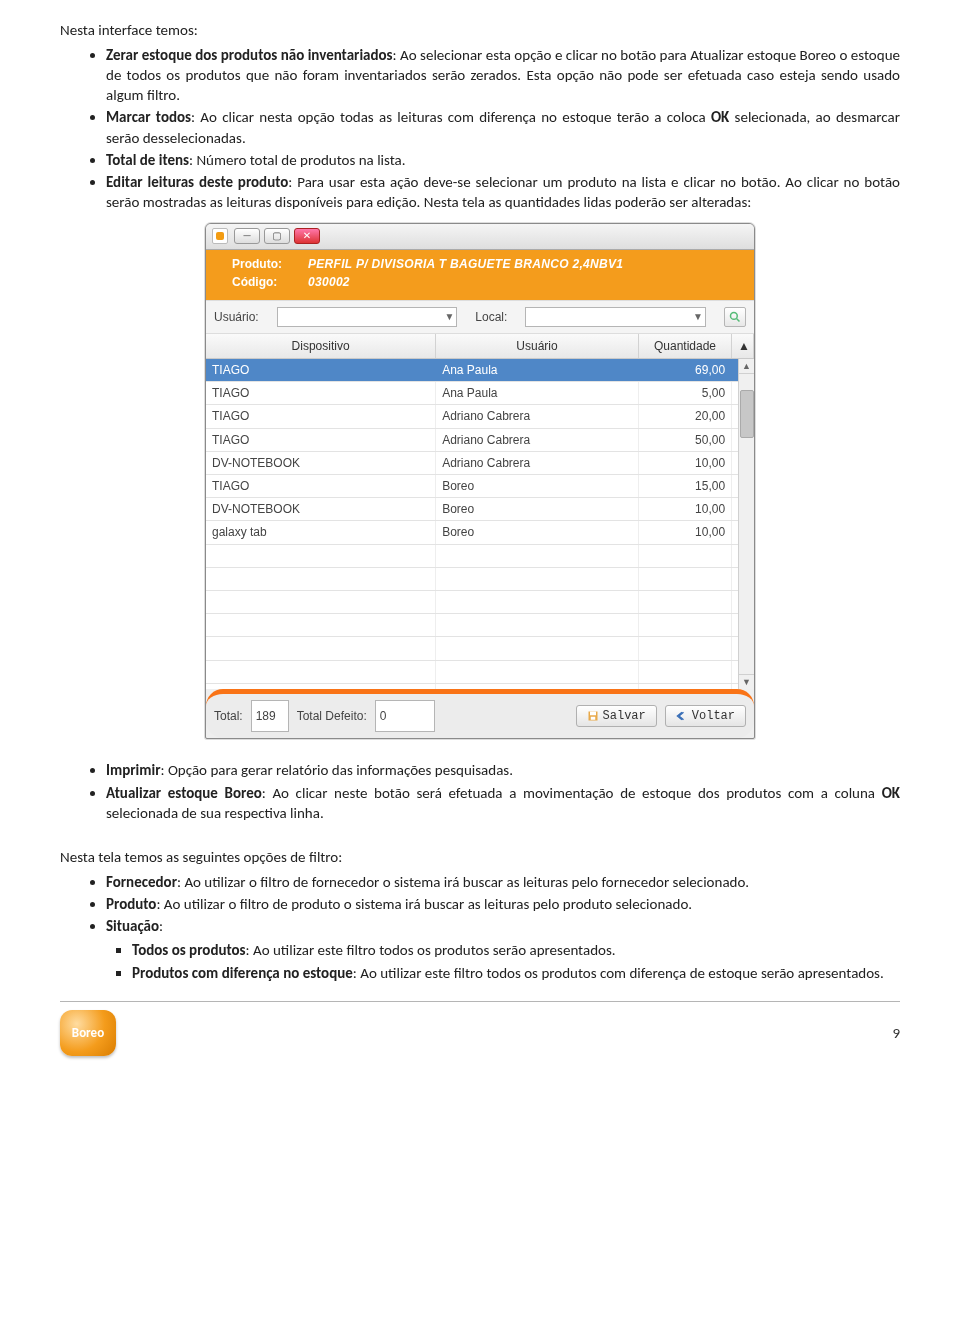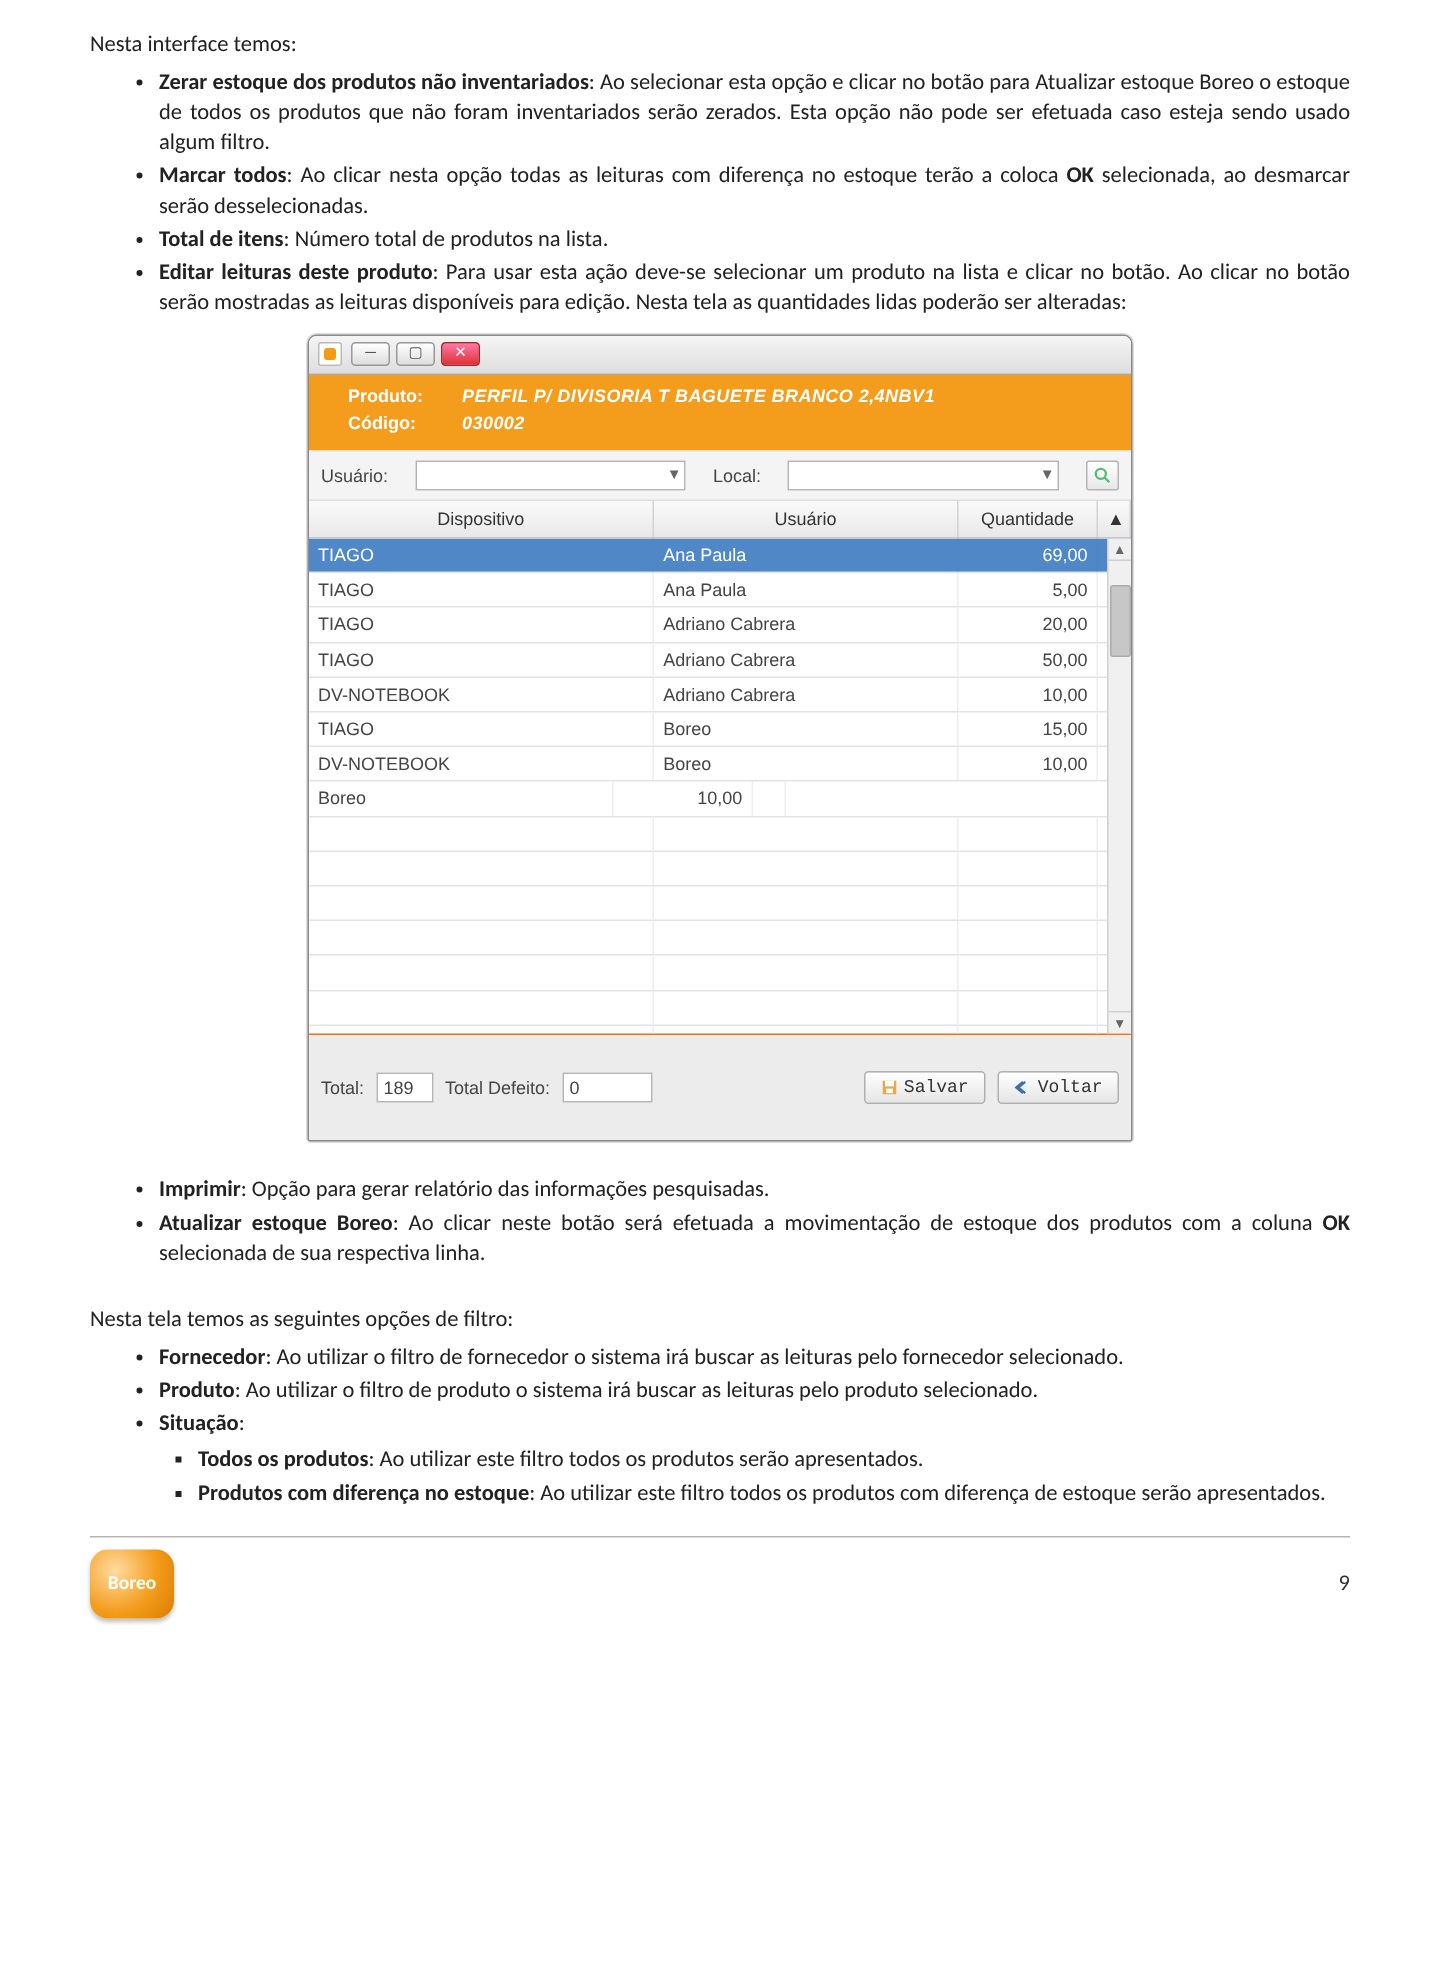--- a/index.html
+++ b/index.html
@@ -98,25 +98,25 @@
   .grow.sel { background:#4f87c7; color:#fff; }
   .grow.sel .c{border-right-color:#4f87c7;}
   .grid-scrollbar{
     position:absolute; right:0; top:0; bottom:0; width:16px;
     background:#f0f0f0;border-left:1px solid #d0d0d0;
   }
   .grid-scrollbar .thumb{background:#c7c7c7;border:1px solid #aaa;height:48px;width:14px;margin:16px auto 0;border-radius:2px;}
   .grid-scrollbar .arr{height:15px;display:flex;align-items:center;justify-content:center;font-size:9px;color:#666;border-bottom:1px solid #d0d0d0;}
   .grid-scrollbar .arr.bot{position:absolute;bottom:0;left:0;right:0;border-bottom:none;border-top:1px solid #d0d0d0;}
   .footerbar{
-    background:#ececec;border-top:1px solid #f97316;
-    display:flex;align-items:center;padding:24px 8px;gap:8px;
+    background:#ececec;border-top:5px solid #f97316;
+    display:flex;align-items:center;padding:6px 8px;gap:8px;border-radius:17px;
   }
   .footerbar .tfield{
-    background:#fff;border:1px solid #b5b5b5;height:20px;padding:0 4px;min-width:38px;display:inline-flex;align-items:center;
+    background:#fff;border:1px solid #b5b5b5;height:32px;padding:0 4px;min-width:38px;display:inline-flex;align-items:center;
   }
   .footerbar .spacer{flex:1;}
   .wbtn{
     border:1px solid #b0b0b0;background:linear-gradient(#fff,#e5e5e5);
     height:22px;padding:0 10px;display:inline-flex;align-items:center;gap:4px;
     border-radius:3px;color:#333;font-family:Liberation Mono, monospace;
   }
   .wbtn .ico{width:12px;height:12px;}
   hr.rule{border:none;border-top:1px solid #b5b5b5;margin:18px 0 8px;}
   .pagefoot{display:flex;align-items:center;justify-content:space-between;margin-top:6px;}
@@ -233,20 +233,21 @@
                 <div class="c c3">15,00</div>
                 <div class="c csort"></div>
               </div>
               <div class="grow">
                 <div class="c c1">DV-NOTEBOOK</div>
                 <div class="c c2">Boreo</div>
                 <div class="c c3">10,00</div>
                 <div class="c csort"></div>
               </div>
               <div class="grow">
+                <div class="c c1">galaxy tab</div>
                 <div class="c c2">Boreo</div>
                 <div class="c c3">10,00</div>
                 <div class="c csort"></div>
               </div>
               <div class="grow">
                 <div class="c c1">&nbsp;</div>
                 <div class="c c2"></div>
                 <div class="c c3"></div>
                 <div class="c csort"></div>
               </div>

